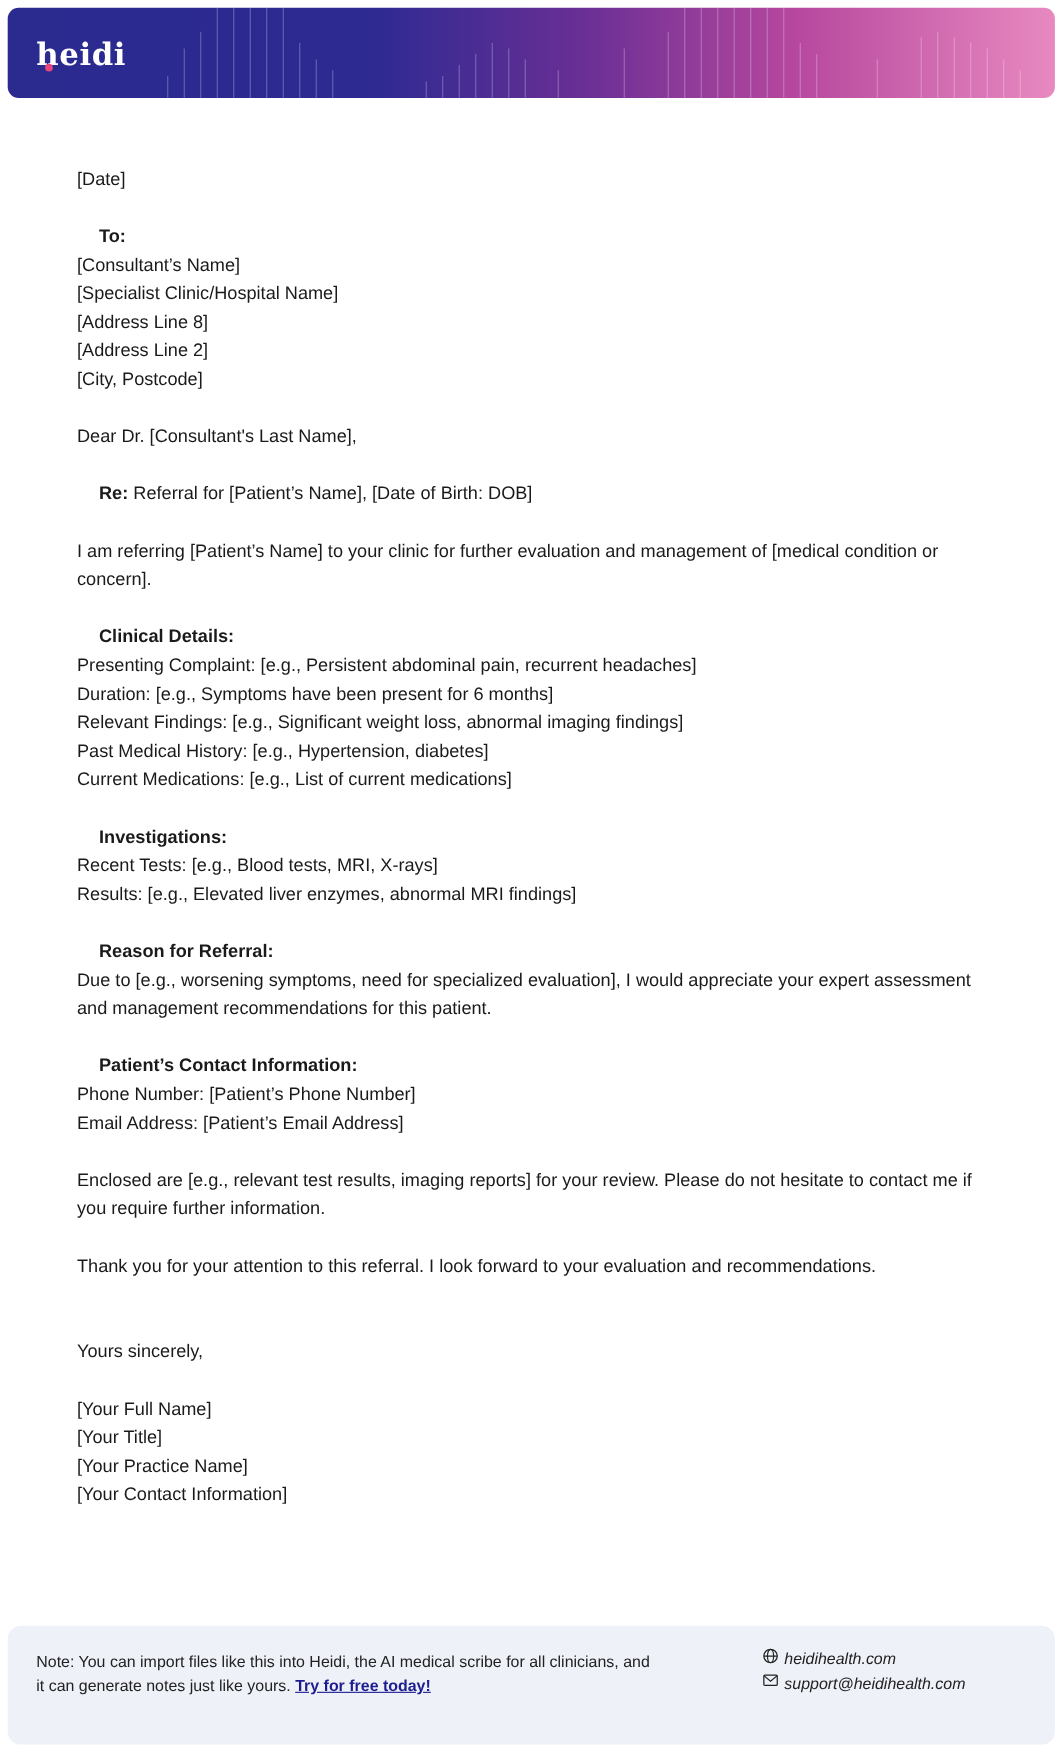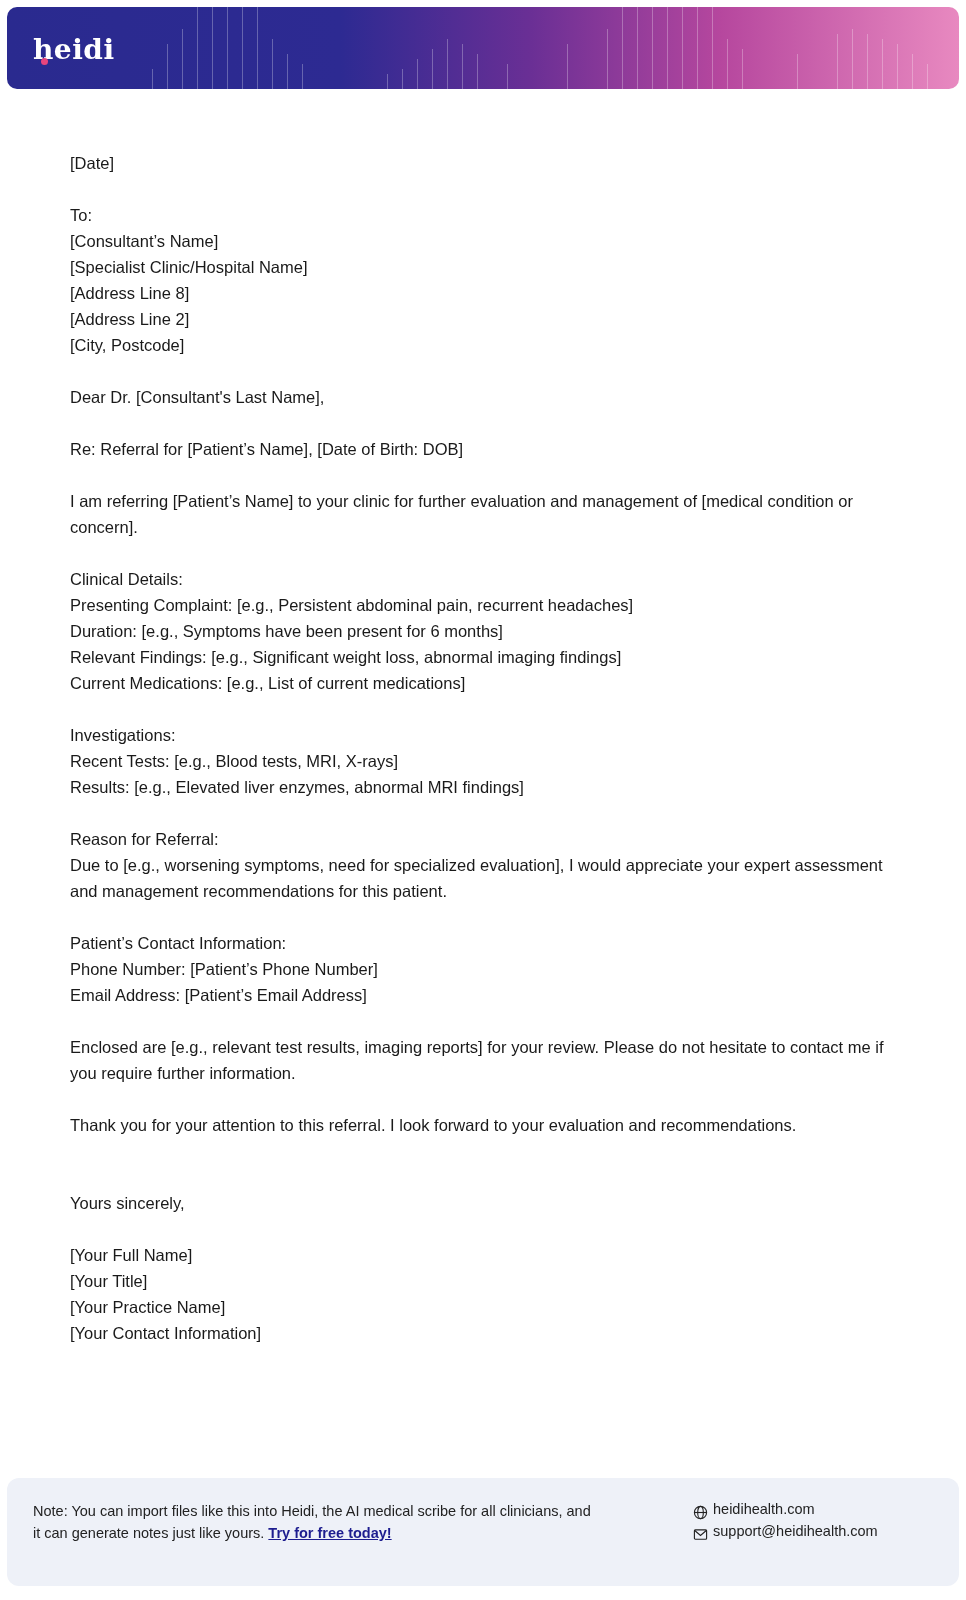--- a/index.html
+++ b/index.html
@@ -26,33 +26,33 @@
       background: #e8457d; left: 8px; top: 8px;
     }
 
     .content { position: absolute; left: 70px; top: 150px; width: 820px; }
     .title {
       font-size: 50px; font-weight: normal; color: #0a0a0a; line-height: 60px;
       letter-spacing: -0.5px; margin-bottom: 12px;
     }
     .line { font-size: 16.5px; line-height: 26px; color: #1a1a1a; }
     .gap { height: 26px; }
-    .bold { font-weight: normal; }
+    .bold { font-weight: bold; margin-left: 20px; }
 
     .footer {
       position: absolute; left: 7px; top: 1478px; width: 952px; height: 108px;
       background: #eef1f8; border-radius: 12px;
     }
     .footer .note {
       position: absolute; left: 26px; top: 22px; width: 560px;
       font-size: 14.5px; line-height: 22px; color: #222;
     }
     .footer .note a { color: #1d1d8f; font-weight: bold; text-decoration: underline; }
     .footer .contacts { position: absolute; left: 686px; top: 20px; font-size: 14.5px; line-height: 22px; color: #222; }
-    .footer .contacts div { display: flex; align-items: flex-end; gap: 5px; }
+    .footer .contacts div { display: flex; align-items: flex-start; gap: 5px; font-style: italic; }
     .footer .contacts svg { width: 15px; height: 15px; }
   </style>
 </head>
 <body>
 
 <div class="banner">
   <div class="bars" id="bars">
       <span style="left: 145px; height: 20px;"></span>
       <span style="left: 160px; height: 45px;"></span>
       <span style="left: 175px; height: 60px;"></span>
@@ -117,20 +117,21 @@
   <div class="line"><span class="bold">Re:</span><span> Referral for [Patient’s Name], [Date of Birth: DOB]</span></div>
   <div class="gap"></div>
   <div class="line">I am referring [Patient’s Name] to your clinic for further evaluation and management of [medical condition or concern].</div>
   <div class="gap"></div>
 
   <div>
     <div class="line bold">Clinical Details:</div>
     <div class="line">Presenting Complaint: [e.g., Persistent abdominal pain, recurrent headaches]</div>
     <div class="line">Duration: [e.g., Symptoms have been present for 6 months]</div>
     <div class="line">Relevant Findings: [e.g., Significant weight loss, abnormal imaging findings]</div>
+    <div class="line">Past Medical History: [e.g., Hypertension, diabetes]</div>
     <div class="line">Current Medications: [e.g., List of current medications]</div>
   </div>
   <div class="gap"></div>
   <div>
     <div class="line bold">Investigations:</div>
     <div class="line">Recent Tests: [e.g., Blood tests, MRI, X-rays]</div>
     <div class="line">Results: [e.g., Elevated liver enzymes, abnormal MRI findings]</div>
   </div>
   <div class="gap"></div>
   <div>

